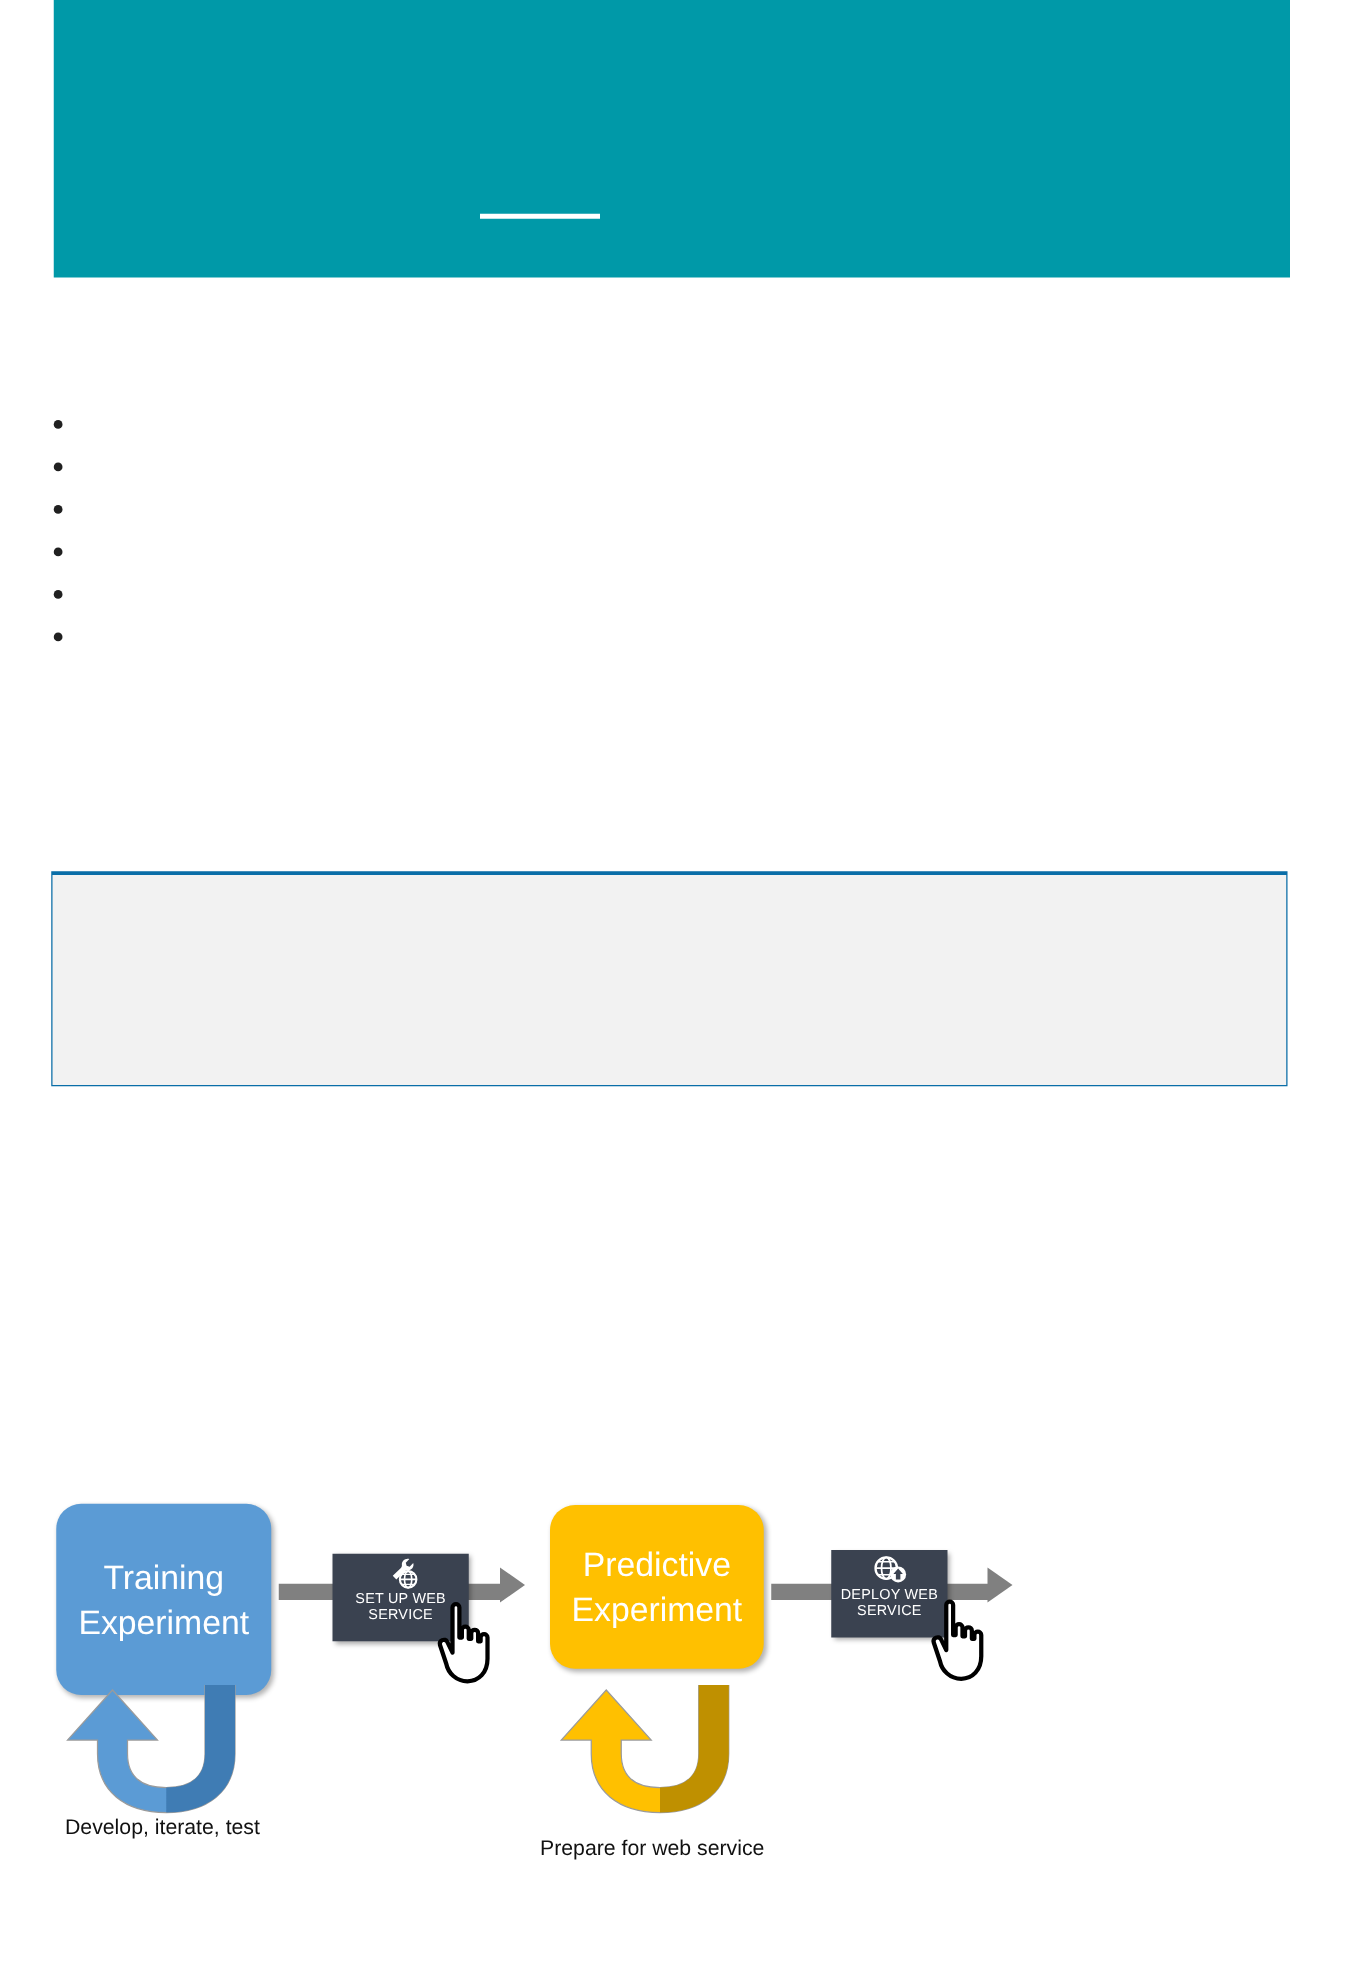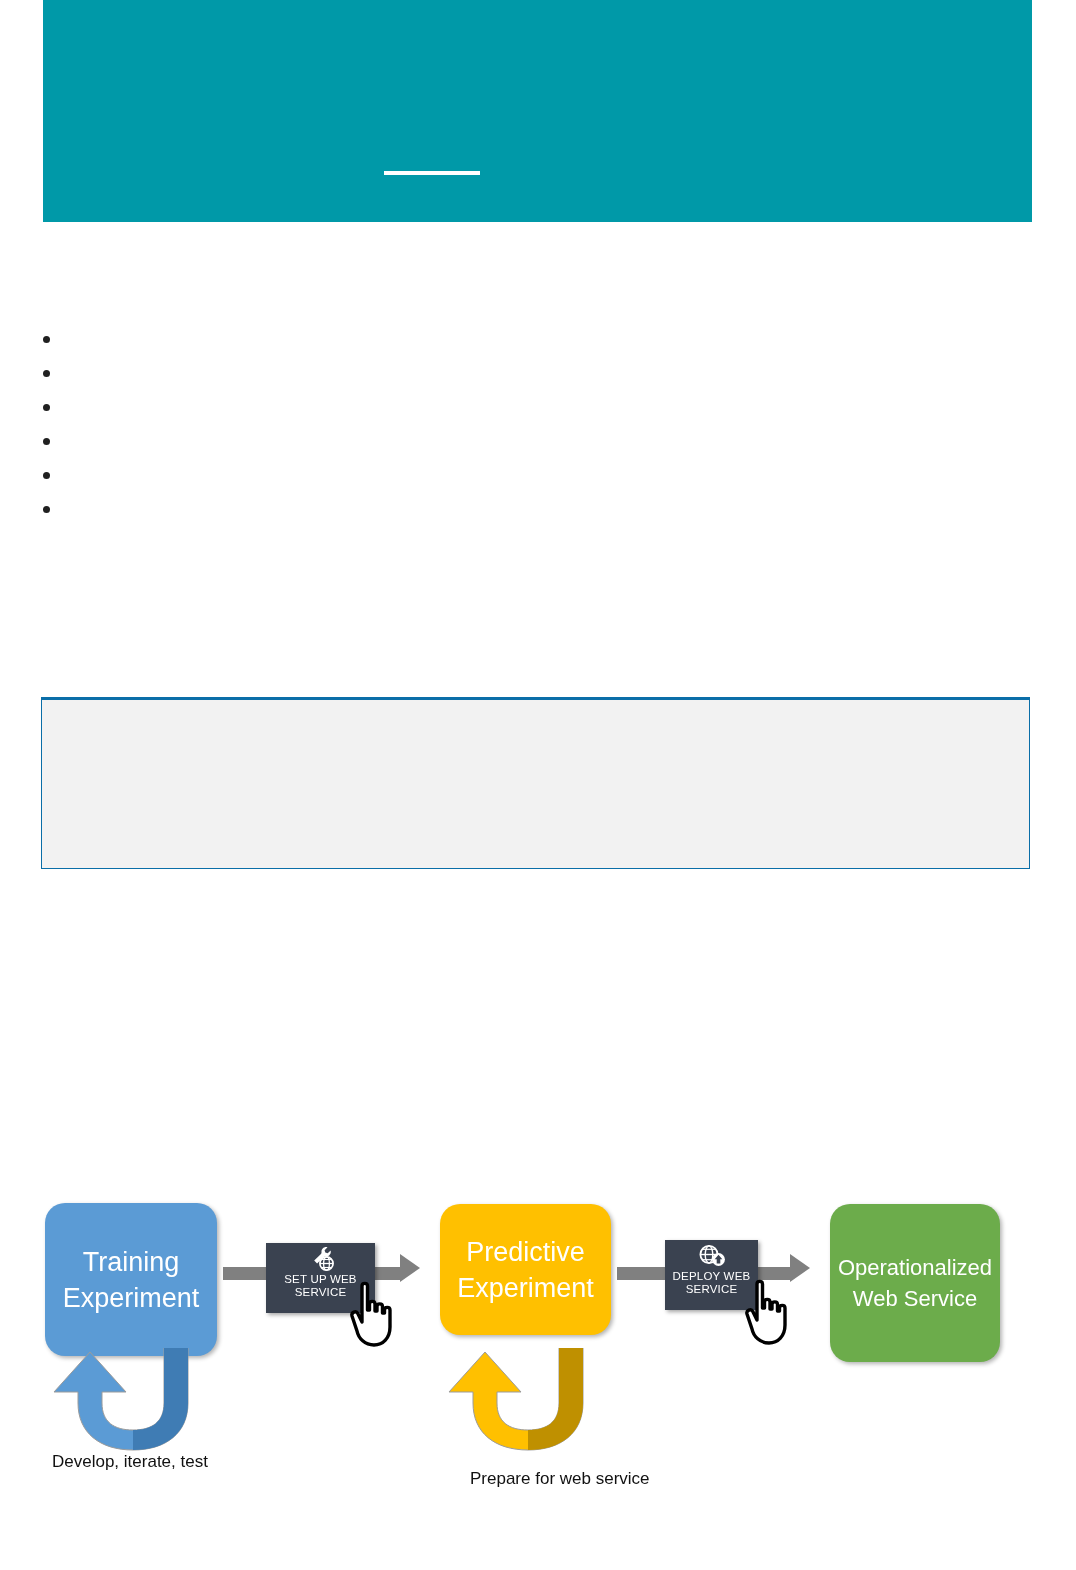--- a/index.html
+++ b/index.html
@@ -49,21 +49,21 @@
   .cursor-hand{position:absolute;}
   #cursor-setup{left:345px;top:100px;}
   #cursor-deploy{left:740px;top:98px;}
 
   .loop-arrow{position:absolute;}
   #loop-training{left:38px;top:168px;}
   #loop-predictive{left:433px;top:168px;}
 
   .loop-caption{position:absolute;color:#111111;font-size:17px;line-height:22px;white-space:nowrap;}
   #caption-training{left:52px;top:271px;}
-  #caption-predictive{left:432px;top:288px;margin-left:38px;}
+  #caption-predictive{left:432px;top:288px;}
 </style>
 </head>
 <body>
 
 <div class="header-banner">
   <div class="header-title"></div>
   <div class="header-rule"></div>
 </div>
 
 <ul class="bullet-list">
@@ -86,24 +86,20 @@
   <div class="arrow-line" id="arrow2-line"></div>
   <div class="arrow-head" id="arrow2-head"></div>
 
   <div class="flow-box" id="box-training">
     <span style="white-space: pre-line;">Training
 Experiment</span>
   </div>
   <div class="flow-box" id="box-predictive">
     <span style="white-space: pre-line;">Predictive
 Experiment</span>
-  </div>
-  <div class="flow-box" id="box-operationalized">
-    <span style="white-space: pre-line;">Operationalized
-Web Service</span>
   </div>
 
   <div class="icon-tile" id="tile-setup">
     <div class="icon-glyph">
       <svg width="30" height="26" viewBox="0 0 30 26">
         <path d="M21.5 1.2c-3.1-1-6.3 1.6-6.0 4.8 .1 1.0-.1 1.6-.8 2.3l-6.5 6.3 2.9 2.9 6.4-6.3c.7-.7 1.3-.9 2.3-.8 3.2 .3 5.8-2.9 4.8-6.0l-2.9 2.9-2.4-.7-.7-2.4z" fill="#ffffff"></path>
         <circle cx="20.5" cy="17.5" r="6.6" fill="none" stroke="#ffffff" stroke-width="1.7"></circle>
         <ellipse cx="20.5" cy="17.5" rx="2.9" ry="6.6" fill="none" stroke="#ffffff" stroke-width="1.3"></ellipse>
         <line x1="13.9" y1="17.5" x2="27.1" y2="17.5" stroke="#ffffff" stroke-width="1.3"></line>
         <line x1="15.0" y1="13.5" x2="26.0" y2="13.5" stroke="#ffffff" stroke-width="1.1"></line>

